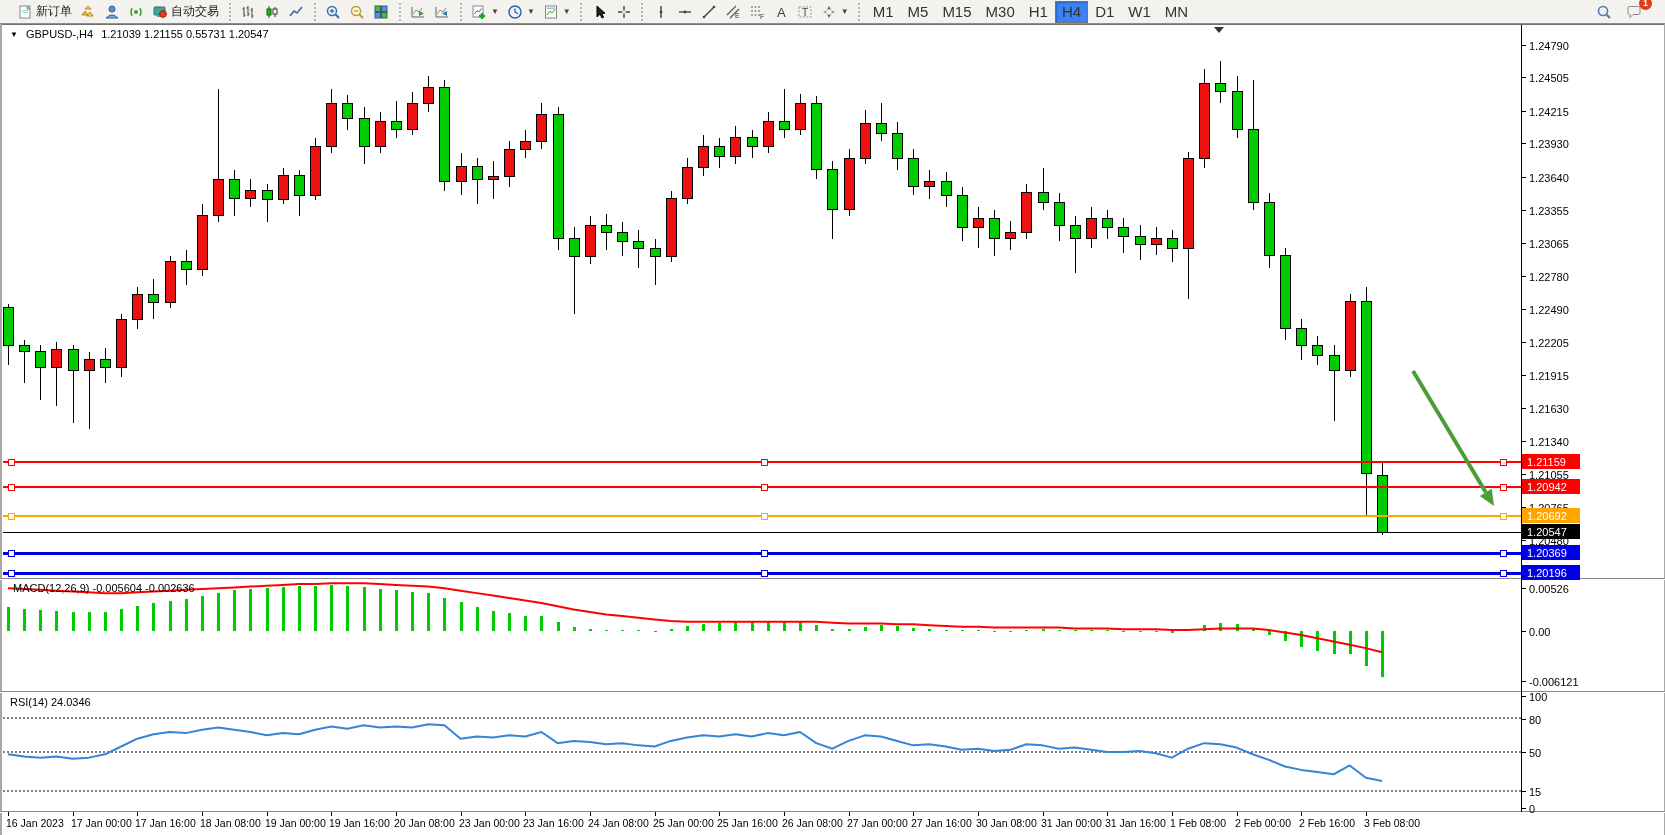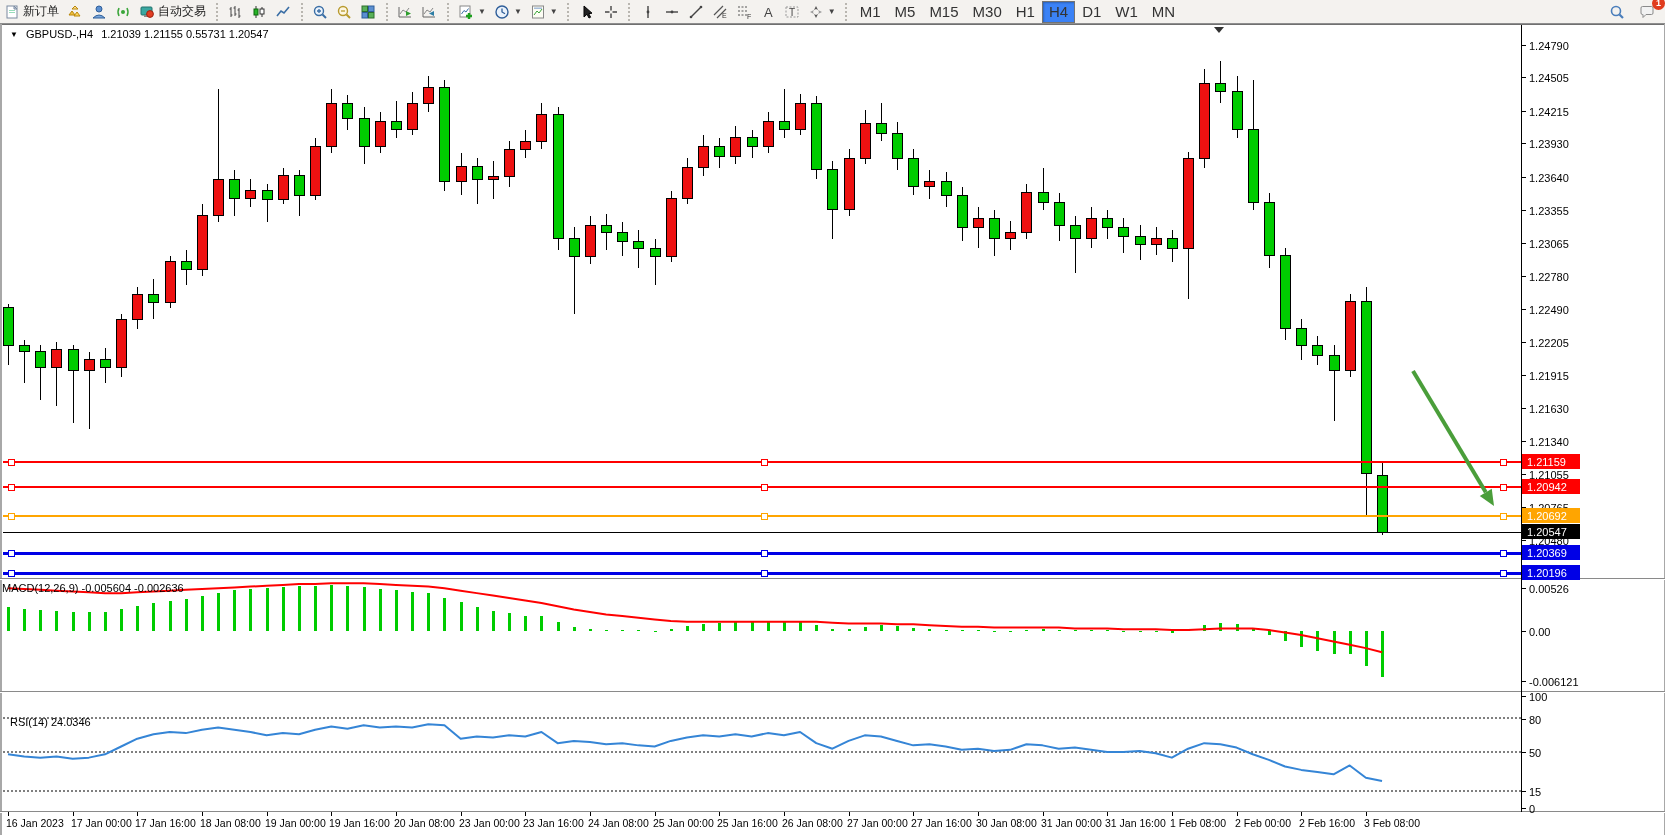--- a/index.html
+++ b/index.html
@@ -1,39 +1,39 @@
 <!DOCTYPE html>
 <html><head>
 <meta charset="utf-8">
 <style>
   html,body{margin:0;padding:0;background:#d4d0c8;}
   #app{position:relative;width:1665px;height:835px;background:#fff;overflow:hidden;
        font-family:"Liberation Sans",sans-serif;}
   
   #toolbar{position:absolute;left:0;top:0;width:1665px;height:24px;background:#f4f2ef;
-    border-bottom:1px solid #8e8e8e;display:flex;align-items:center;padding:0 0;
+    border-bottom:1px solid #8e8e8e;display:flex;align-items:center;padding:0 13px;
     box-sizing:border-box;z-index:3;}
   .tbtn{display:flex;align-items:center;gap:3px;height:20px;padding:0 3px;border:1px solid transparent;
     border-radius:2px;font-size:12px;color:#222;cursor:default;white-space:nowrap;}
   .tbtn svg{display:block;}
   .caret{font-size:8px;color:#444;margin-left:1px;}
   .sep{width:5px;height:18px;margin:0 4px;background-image:repeating-linear-gradient(to bottom,#b9b6b0 0 2px,transparent 2px 4px);
     background-size:2px 100%;background-repeat:no-repeat;background-position:center;}
   .tf{font-size:15px;color:#333;padding:2px 6px;height:16px;line-height:16px;border:1px solid transparent;}
   .tf.active{border:1px solid #737373;background:#3b82f6;box-shadow:inset 1px 1px 2px rgba(0,0,0,.25);}
   #right-tools{margin-left:auto;display:flex;align-items:center;gap:6px;padding-right:6px;}
   .badge{position:absolute;top:-5px;right:-7px;background:#e03c1f;color:#fff;border-radius:8px;
     min-width:13px;height:13px;font-size:9px;line-height:13px;text-align:center;font-weight:bold;}
   .badge-wrap{position:relative;}
   
   .overlay{position:absolute;z-index:2;font-size:11px;color:#000;pointer-events:none;}
   #chart-title{left:10px;top:28px;display:flex;gap:8px;align-items:center;}
   #chart-title .tri{font-size:8px;pointer-events:auto;}
-  #macd-label{left:2px;top:582px;}
-  #rsi-label{left:10px;top:716px;}
+  #macd-label{left:13px;top:582px;}
+  #rsi-label{left:10px;top:696px;}
   svg text{font-family:"Liberation Sans",sans-serif;}
   #chart-svg{position:absolute;left:0;top:0;z-index:1;}
 </style>
 </head>
 <body>
 
 <div id="app">
   <div id="toolbar">
       <div class="tbtn">
         <svg xmlns="http://www.w3.org/2000/svg" width="16" height="16" viewBox="0 0 16 16">

